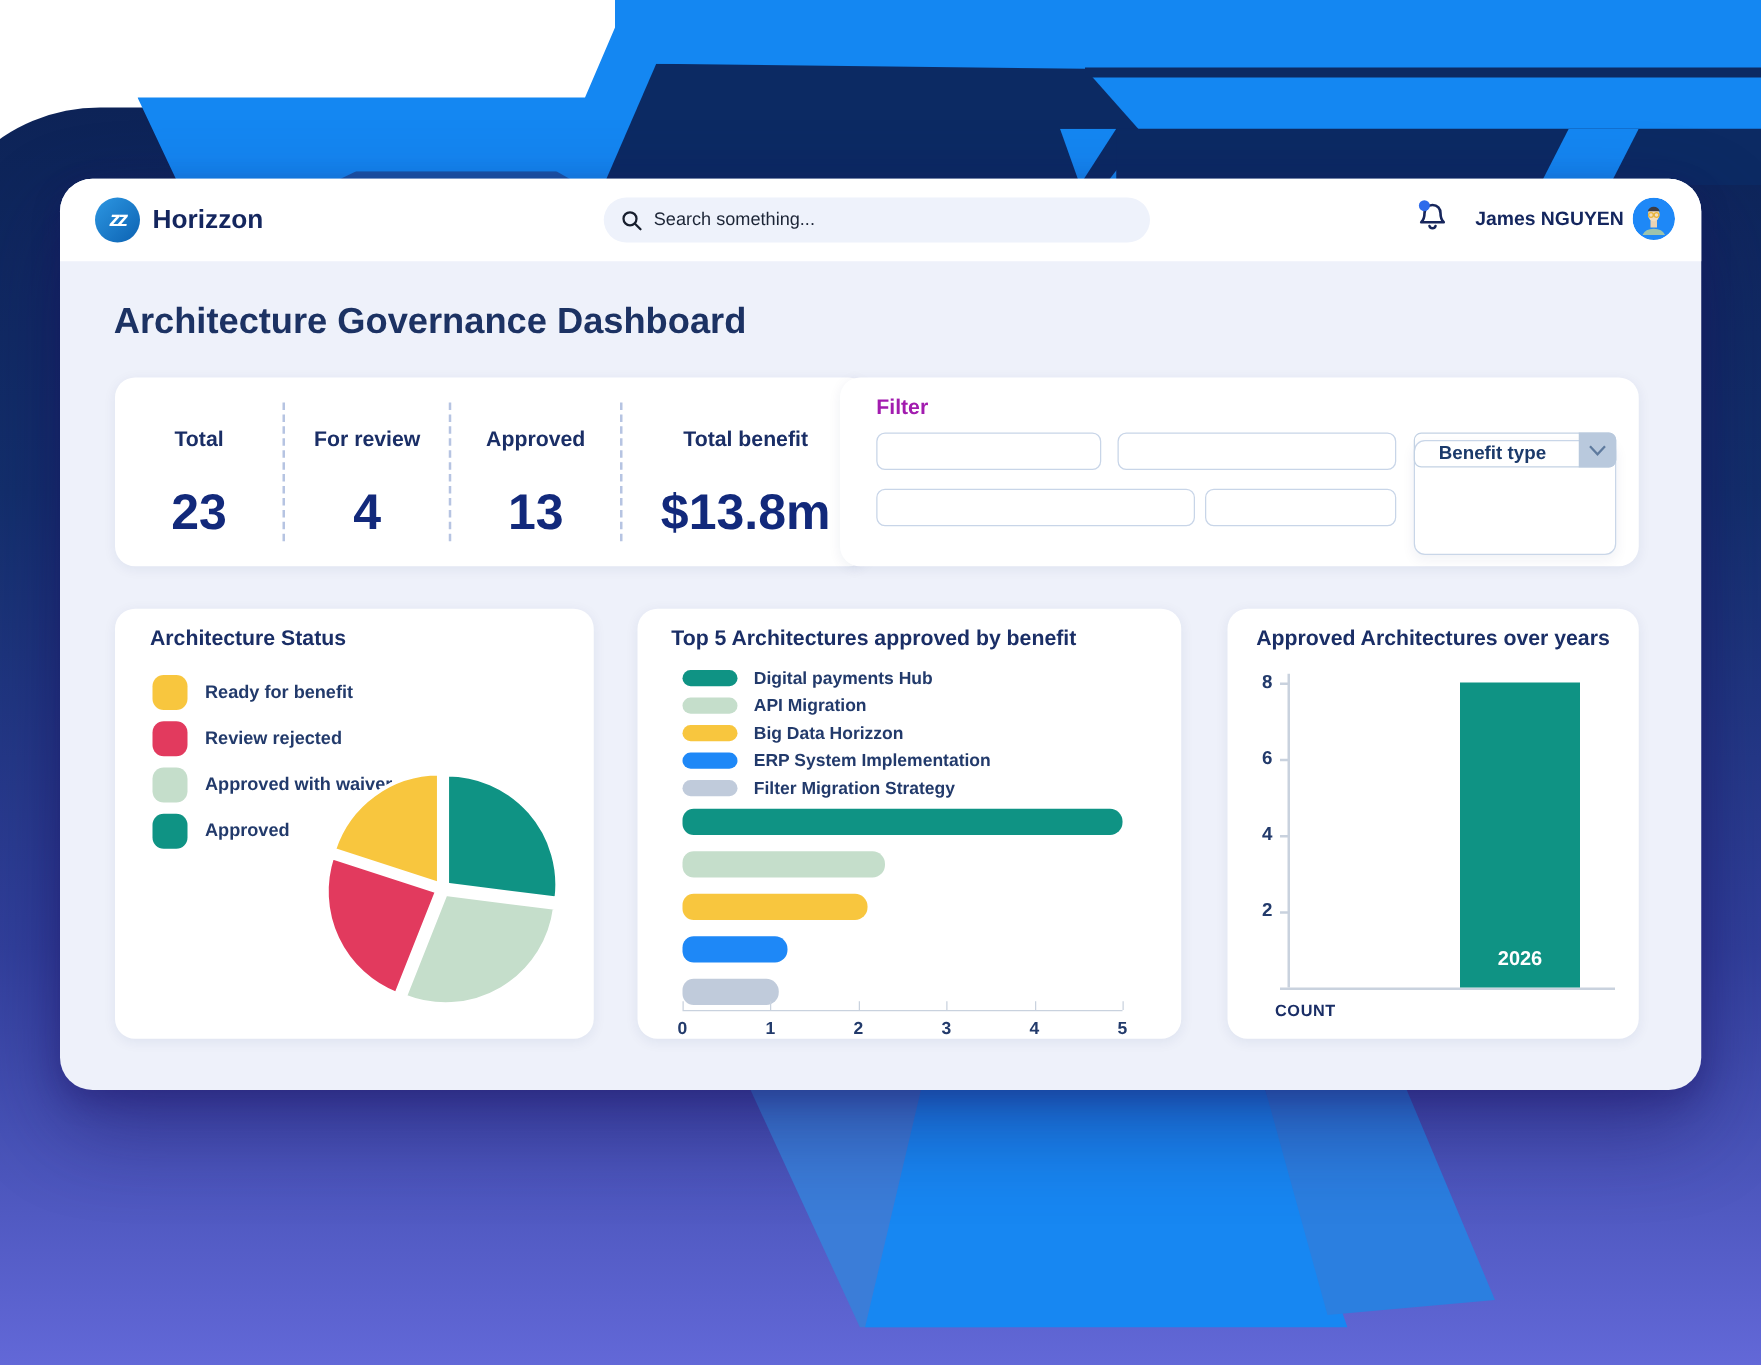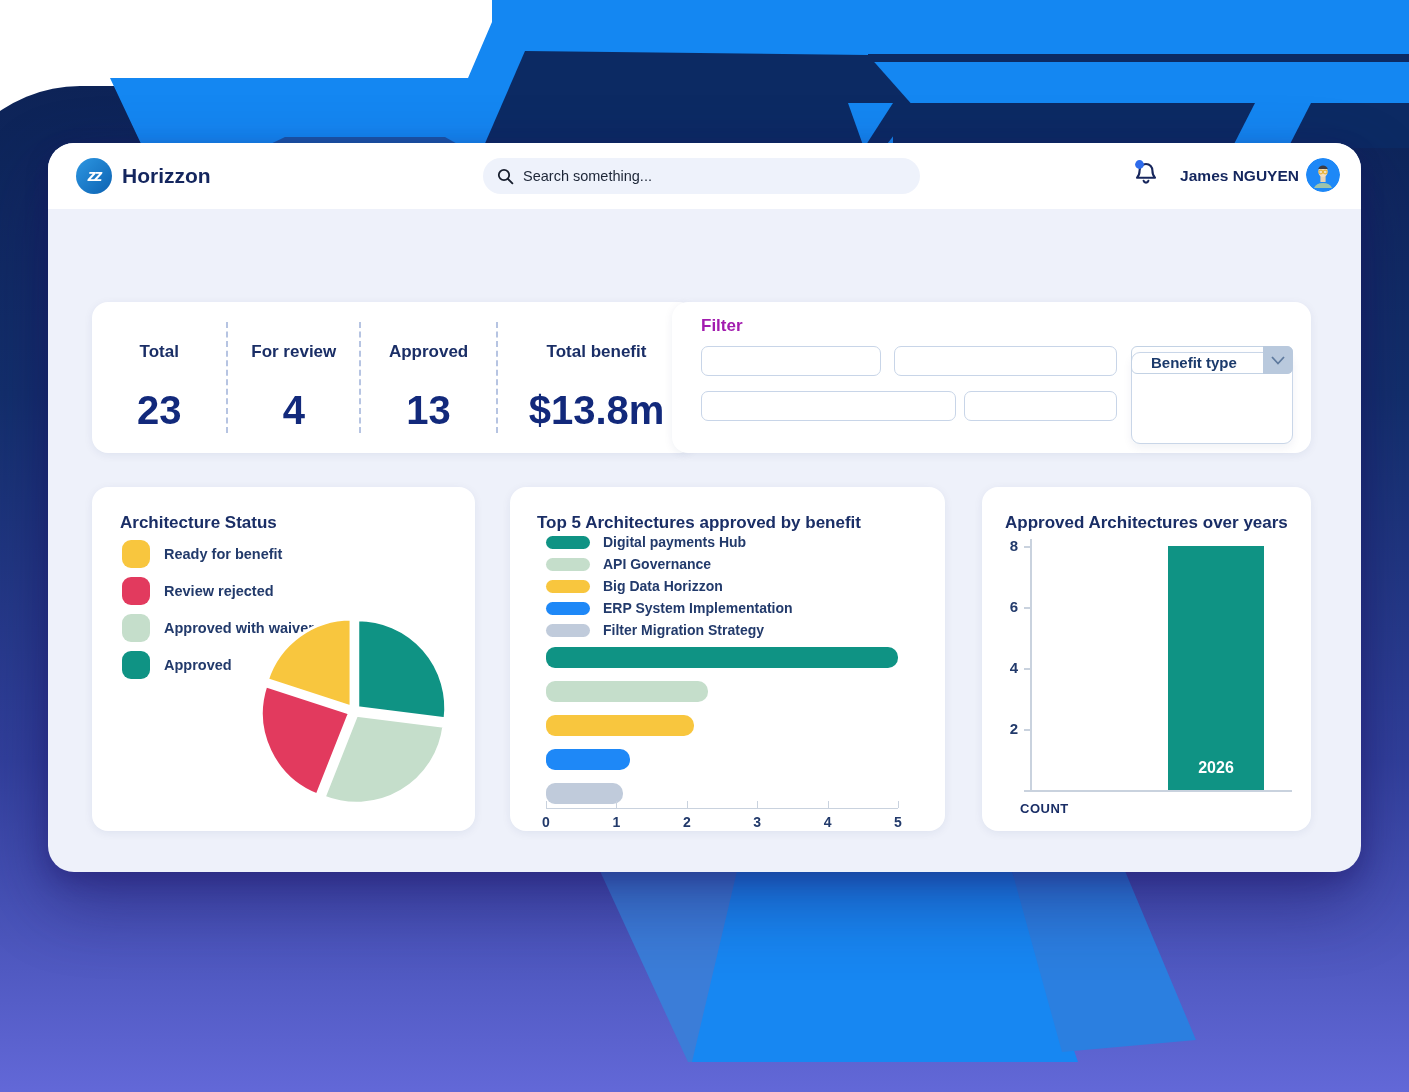--- a/index.html
+++ b/index.html
@@ -58,21 +58,21 @@
               border-radius:9px; box-shadow:0 4px 10px rgba(20,40,100,.06); z-index:1; }
   #dd-label { left:20px; top:8px; font-size:15px; font-weight:700; color:#1B3A6B; z-index:1; }
   #dd-select { left:0; top:0; width:162px; height:28px; border:1px solid #C3D2E4; border-radius:6px; z-index:2; }
   #dd-chevron { right:-1px; top:-1px; width:30px; height:28px; background:#B9C9DD; border-radius:0 6px 6px 0;
                 display:flex; align-items:center; justify-content:center; }
   #dd-options { left:0; top:36px; width:100%; }
   .dd-opt { position:relative; height:20px; margin-bottom:2px; }
   .dd-opt .dot { position:absolute; left:24px; top:8px; width:5px; height:5px; border-radius:50%; background:#A9BDD4; }
   .dd-opt .txt { position:absolute; left:59px; top:2px; font-size:13px; font-weight:700; color:#142B5E; }
 
-  .chart-title { left:28px; top:14px; font-size:17px; font-weight:700; color:#1A2E66; position:absolute;margin-top:12px; }
+  .chart-title { left:28px; top:14px; font-size:17px; font-weight:700; color:#1A2E66; position:absolute; }
   #pie-card  { left:44px;  top:344px; width:383px; height:344px; }
   #pie-legend { left:30px; top:48px; }
   .pleg-row { display:flex; align-items:center; height:37px; gap:14px; }
   .pleg-swatch { width:28px; height:28px; border-radius:9px; }
   .pleg-label { font-size:14.5px; font-weight:700; color:#223A6B; }
   #pie-svg { left:164px; top:126px; }
 
   #hbar-card { left:462px; top:344px; width:435px; height:344px; }
   #hbar-legend { left:36px; top:44px; }
   .hleg-row { display:flex; align-items:center; height:22px; gap:13px; }
@@ -138,20 +138,21 @@
         <path d="M8 30 a9.5 7.5 0 0 1 18 0 Z" fill="#9DC3AC"></path>
         <rect x="14.4" y="18" width="5.2" height="6" fill="#EAD3B4"></rect>
         <ellipse cx="17" cy="13.5" rx="4.6" ry="5.6" fill="#F2DDBF"></ellipse>
         <path d="M12.2 11 a5 5 0 0 1 9.6 0 Z" fill="#3c3c44"></path>
         <circle cx="14.8" cy="14" r="1.9" fill="none" stroke="#E8B53A" stroke-width="1.1"></circle>
         <circle cx="19.2" cy="14" r="1.9" fill="none" stroke="#E8B53A" stroke-width="1.1"></circle>
       </svg>
     </div>
   </div>
 
+  <div class="abs" id="page-title">Architecture Governance Dashboard</div>
 
   <div class="abs panel" id="stats-card">
       <div class="stat-col" style="width: 22.3%;">
         <div class="stat-label">Total</div>
         <div class="stat-value">23</div>
       </div>
       <div class="stat-col" style="width: 22%;">
         <div class="stat-label">For review</div>
         <div class="stat-value">4</div>
       </div>
@@ -225,21 +226,21 @@
 
   <div class="abs panel" id="hbar-card">
     <div class="chart-title" style="left:27px">Top 5 Architectures approved by benefit</div>
     <div class="abs" id="hbar-legend">
         <div class="hleg-row">
           <span class="hleg-swatch" style="background: rgb(15, 147, 132);"></span>
           <span class="hleg-label">Digital payments Hub</span>
         </div>
         <div class="hleg-row">
           <span class="hleg-swatch" style="background: rgb(197, 222, 203);"></span>
-          <span class="hleg-label">API Governance</span>
+          <span class="hleg-label">API Migration</span>
         </div>
         <div class="hleg-row">
           <span class="hleg-swatch" style="background: rgb(248, 198, 62);"></span>
           <span class="hleg-label">Big Data Horizzon</span>
         </div>
         <div class="hleg-row">
           <span class="hleg-swatch" style="background: rgb(30, 136, 247);"></span>
           <span class="hleg-label">ERP System Implementation</span>
         </div>
         <div class="hleg-row">

